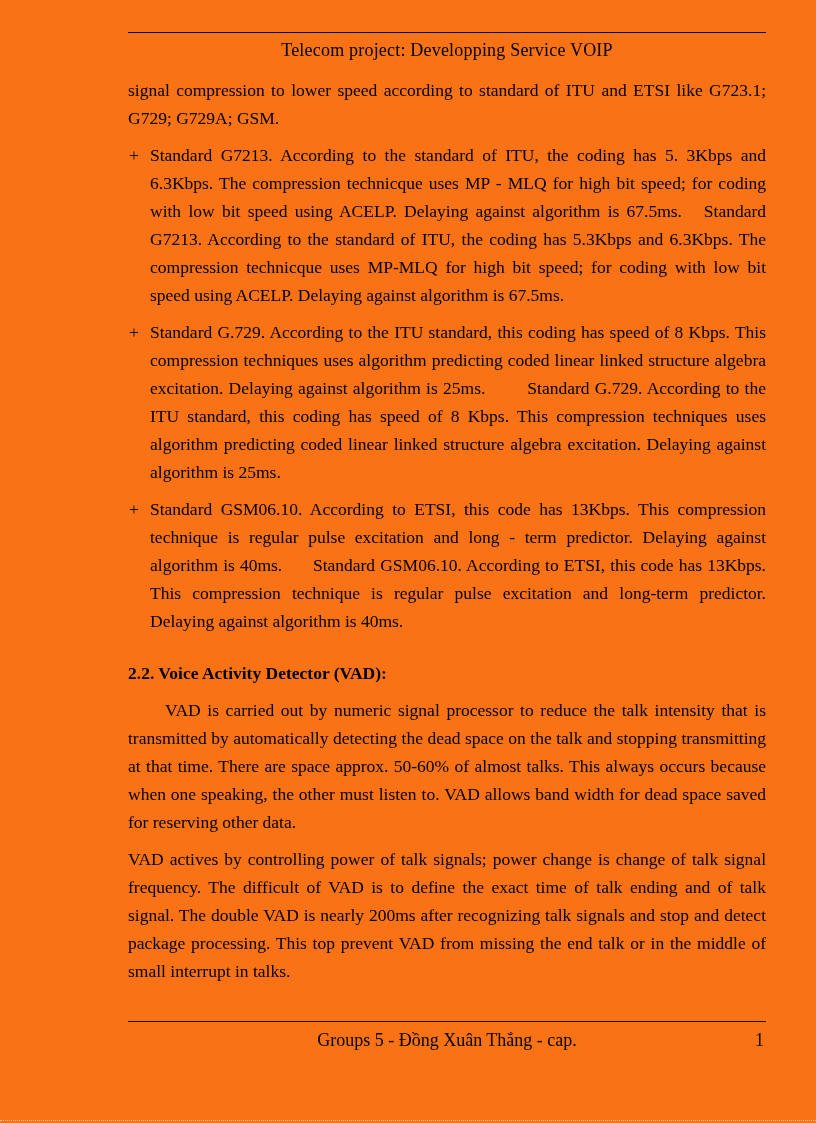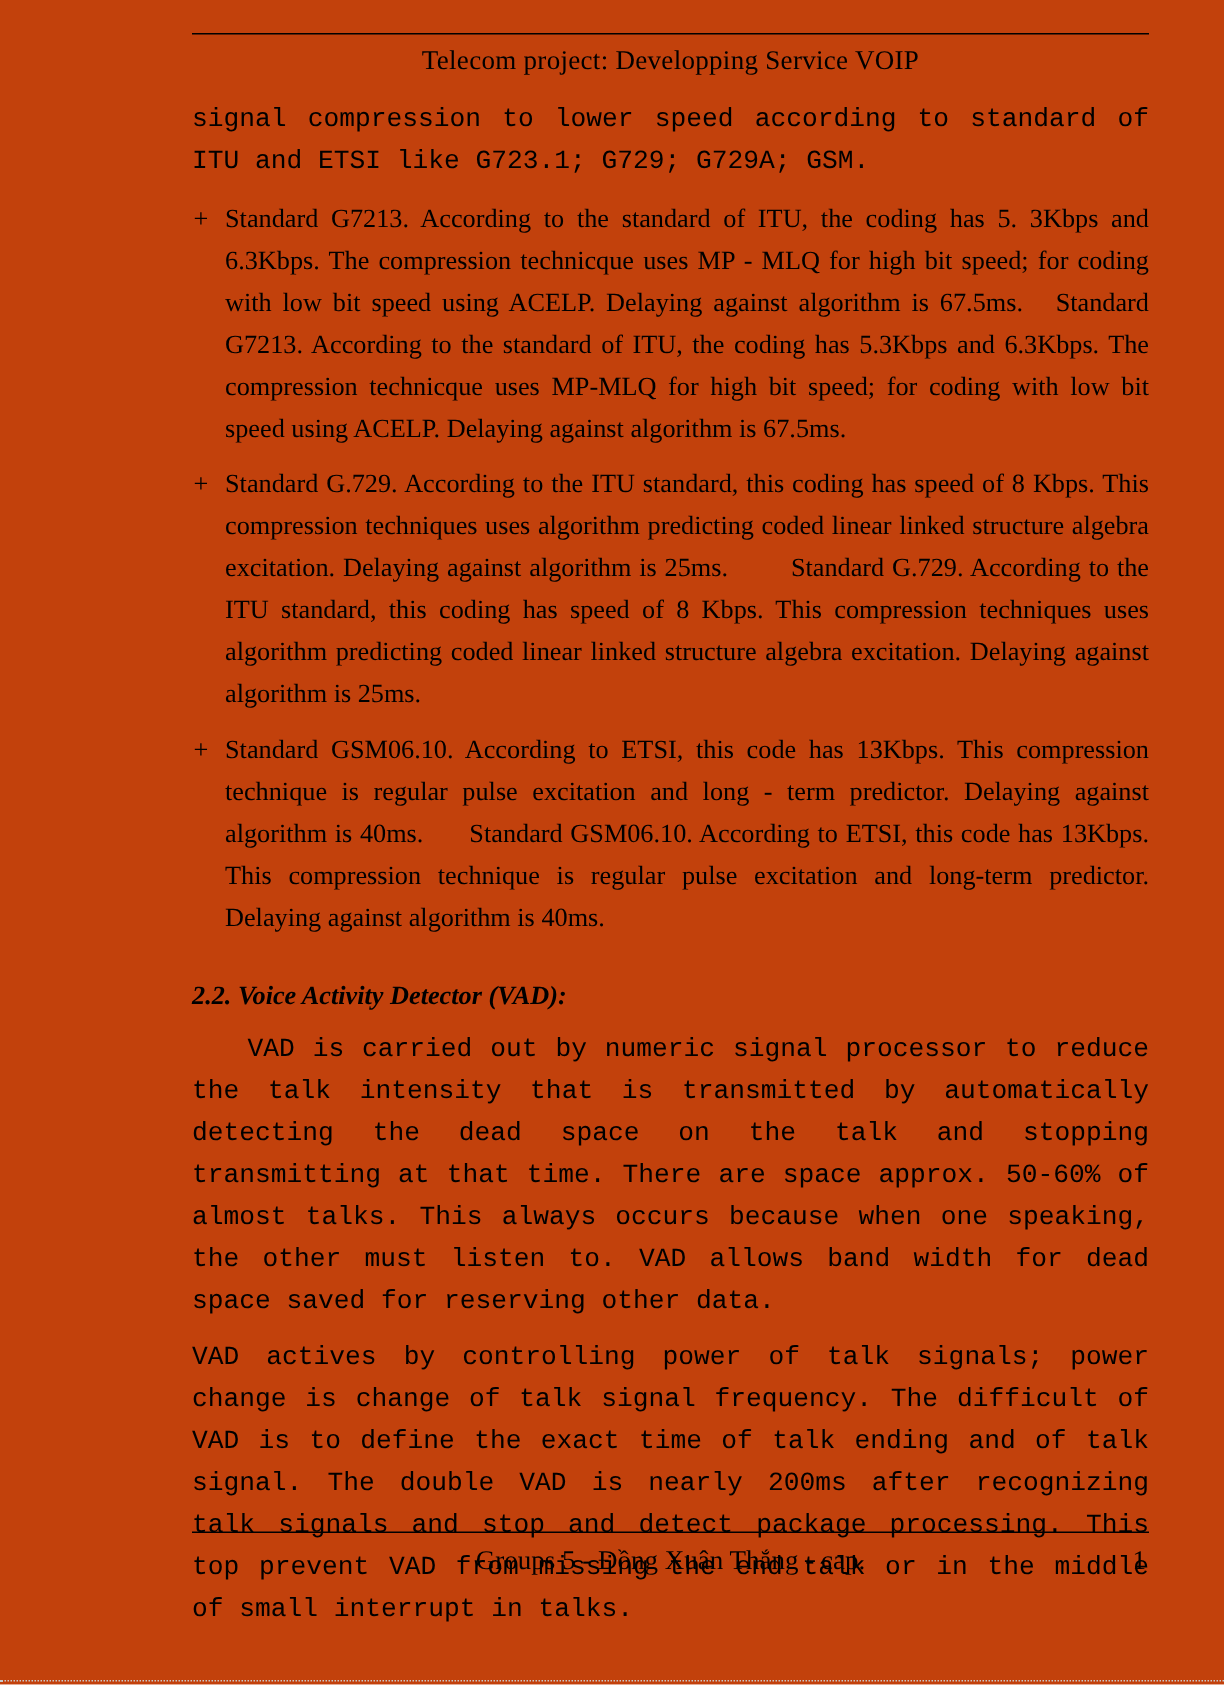--- a/index.html
+++ b/index.html
@@ -4,61 +4,59 @@
 <style>
   html, body {
     margin: 0;
     padding: 0;
     background: #ffffff;
   }
   .page {
     position: relative;
     width: 816px;
     height: 1123px;
-    background: #c2410c;
+    background: #f97316;
     box-sizing: border-box;
-    padding: 22px 50px 0 128px;
+    padding: 32px 50px 0 128px;
     font-family: "Liberation Serif", "DejaVu Serif", serif;
     color: #000000;
     font-size: 17.5px;
     line-height: 28px;
     overflow: hidden;
   }
   .header {
     border-top: 1.6px solid #000000;
     margin-bottom: 12px;
   }
   .header-title {
     text-align: center;
     padding-top: 3px;
     font-size: 18px;
     letter-spacing: 0.2px;
   }
   .para {
     text-align: justify;
     margin: 0 0 9px 0;
-    font-family: Liberation Mono, monospace;
   }
   .para.indent-first {
     text-indent: 37px;
   }
   .bullet {
     position: relative;
     padding-left: 22px;
     text-align: justify;
     margin: 9px 0 9px 0;
   }
   .bullet .marker {
     position: absolute;
     left: 1px;
     top: 0;
   }
   .section-heading {
     font-weight: bold;
-    font-style: italic;
     margin: 24px 0 9px 0;
   }
   .footer {
     position: absolute;
     left: 128px;
     right: 50px;
     top: 1021px;
     border-top: 1.6px solid #000000;
   }
   .footer-text {

